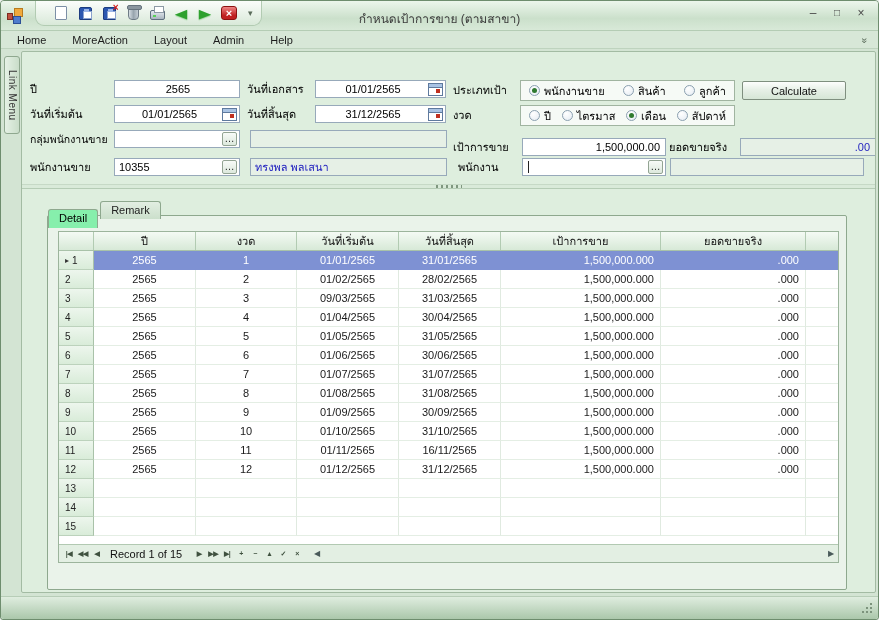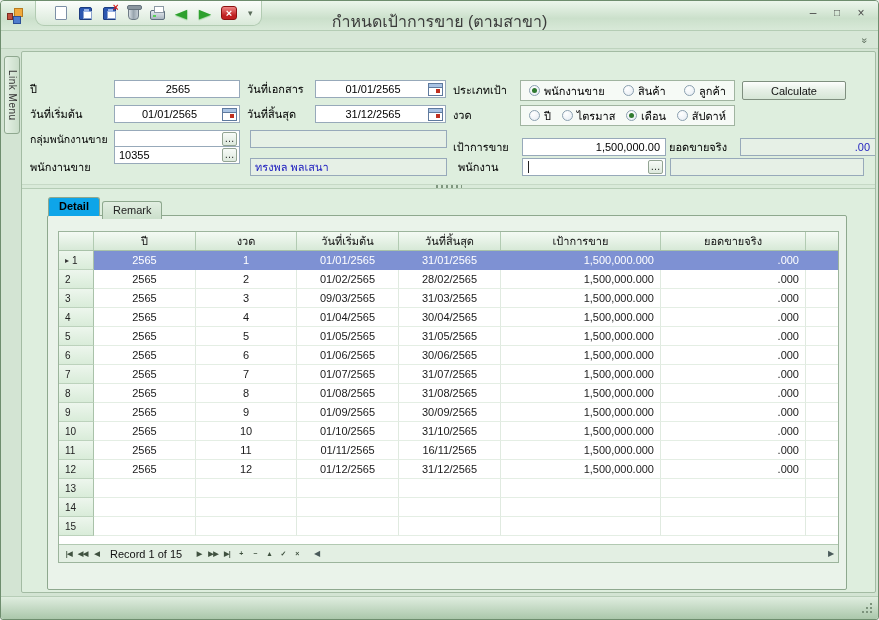--- a/index.html
+++ b/index.html
@@ -24,21 +24,21 @@
   .ic-save::before,.ic-save-close::before{content:"";position:absolute;left:3px;bottom:0;width:7px;height:6px;background:#fff;border:1px solid #8ba3cf}
   .ic-save::after,.ic-save-close::after{content:"";position:absolute;left:4px;top:1px;width:5px;height:3px;background:#9db7e8}
   .ic-save-close .badge{position:absolute;right:-4px;top:-5px;color:#d11a1a;font-size:10px;font-weight:bold;line-height:10px}
   .ic-delete{width:11px;height:13px;background:linear-gradient(90deg,#d5dde3,#98a5ae 50%,#c3ccd3);border:1px solid #6e7b86;border-radius:2px 2px 4px 4px}
   .ic-delete::before{content:"";position:absolute;left:-2px;top:-3px;width:13px;height:3px;background:#8a969f;border:1px solid #66737e;border-radius:2px}
   .ic-print{width:15px;height:10px;background:linear-gradient(#e6ecf1,#a9b5bf);border:1px solid #60707e;border-radius:2px;margin-top:4px}
   .ic-print::before{content:"";position:absolute;left:3px;top:-5px;width:8px;height:5px;background:#fff;border:1px solid #8d9aa5}
   .ic-print::after{content:"";position:absolute;left:2px;bottom:2px;width:3px;height:2px;background:#58d058}
   .ic-back,.ic-forward{font-size:13px;color:#2ea12e;text-shadow:0 1px 1px #9fd79f;transform:scaleX(1.25)}
   .ic-close-form{width:16px;height:14px;background:linear-gradient(#ef8585,#c02020 70%);border:1px solid #8c1010;border-radius:3px;color:#fff;font-weight:bold;font-size:11px;line-height:11px}
-  .title{position:absolute;left:50%;top:8px;transform:translateX(-50%);font-size:16px;color:#3a3a3a;white-space:nowrap}
+  .title{position:absolute;left:50%;top:8px;transform:translateX(-50%);font-size:12px;color:#3a3a3a;white-space:nowrap}
   .wctl{position:absolute;right:8px;top:4px;display:flex;gap:6px}
   .wbtn{width:18px;height:16px;border:0;background:transparent;color:#4a4a4a;font-size:12px;line-height:14px;cursor:pointer;padding:0}
 
   
   .menubar{position:relative;height:18px;background:#d7e7d7;border-bottom:1px solid #bed3be;display:flex;align-items:center}
   .menu-items{display:flex;padding-left:3px}
   .menu-item{font-size:11px;color:#1c1c1c;padding:0 13px;cursor:pointer}
   .menu-collapse{margin-left:auto;margin-right:10px;border:0;background:transparent;cursor:pointer}
   .chev{display:inline-block;transform:rotate(90deg);font-size:10px;color:#5a6b5a}
 
@@ -68,21 +68,21 @@
   .radio.on::after{content:"";position:absolute;left:2px;top:2px;width:5px;height:5px;border-radius:50%;background:#2f7a2f}
   .rtxt{font-size:11px;color:#000;white-space:nowrap}
   .calc{position:absolute;height:19px;border:1px solid #7f8f7f;background:linear-gradient(#fdfefd,#e7f0e7 45%,#d6e6d6);border-radius:2px;font-size:11px;color:#111;cursor:pointer}
 
   .splitter{position:absolute;left:0;right:0;top:132px;height:5px;background:#d9ead9;border-top:1px solid #c6d9c6;border-bottom:1px solid #b5ccb5;display:flex;align-items:center;justify-content:center;cursor:row-resize}
   .grip{width:26px;height:3px;background:repeating-linear-gradient(90deg,#7f977f 0 2px,transparent 2px 5px)}
 
   
   .tabs{position:absolute;left:26px;top:145px;height:19px;display:flex;gap:2px;z-index:2}
   .tab{height:18px;margin-top:4px;padding:0 10px;font-size:11px;line-height:17px;color:#222;background:linear-gradient(#e2eee2,#cbdfcb);border:1px solid #8ea88e;border-bottom:0;border-radius:3px 3px 0 0;cursor:pointer}
-  .tab.active{height:19px;margin-top:0;background:#0ea5e9;font-weight:bold;color:#000}
+  .tab.active{height:19px;margin-top:12px;background:#86efac;font-weight:normal;color:#000}
   .tabpanel{position:absolute;left:25px;top:163px;width:800px;height:375px;background:#eaf3ea;border:1px solid #8ea88e;border-radius:2px}
 
   
   .grid{position:absolute;left:10px;top:15px;width:781px;height:332px;background:#fff;border:1px solid #9cb49c;display:flex;flex-direction:column;overflow:hidden}
   .ghead{display:flex;height:19px;flex:none;background:linear-gradient(#f4faf4,#d7e9d7);border-bottom:1px solid #a9c2a9}
   .hcell{font-size:11px;color:#111;display:flex;align-items:center;justify-content:center;border-right:1px solid #b2cbb2;overflow:hidden}
   .grow{display:flex;height:19px;flex:none}
   .cell{font-size:11px;color:#1a1a1a;display:flex;align-items:center;border-right:1px solid #e0eae0;border-bottom:1px solid #e4eee4;overflow:hidden;background:#fff}
   .ind{background:linear-gradient(#edf6ed,#d9ecd9);border-right:1px solid #a9c2a9;border-bottom:1px solid #bcd2bc;font-size:10px;color:#222;padding-left:6px;gap:3px}
   .ind .fa{font-size:8px;color:#333}
@@ -147,20 +147,27 @@
     </div>
     <div class="title">กำหนดเป้าการขาย (ตามสาขา)</div>
     <div class="wctl">
       <button class="wbtn">–</button>
       <button class="wbtn" style="font-size:10px">□</button>
       <button class="wbtn">×</button>
     </div>
   </div>
 
   <div class="menubar">
+    <div class="menu-items" id="menu-items">
+        <span class="menu-item">Home</span>
+        <span class="menu-item">MoreAction</span>
+        <span class="menu-item">Layout</span>
+        <span class="menu-item">Admin</span>
+        <span class="menu-item">Help</span>
+      </div>
     <button class="menu-collapse"><span class="chev">»</span></button>
   </div>
 
   <div class="workspace">
     <div class="linktab">
         <span>Link Menu</span>
       </div>
 
     <div class="main">
 
@@ -231,21 +238,21 @@
       <span class="lbl" style="left:431px;top:86px">เป้าการขาย</span>
       <div class="fld right" style="left:500px;top:86px;width:144px">
           <span class="val">1,500,000.00</span>
         </div>
       <span class="lbl" style="left:647px;top:86px">ยอดขายจริง</span>
       <div class="fld right ro" style="left:718px;top:86px;width:136px">
           <span class="val blue">.00</span>
         </div>
 
       <span class="lbl" style="left:8px;top:106px">พนักงานขาย</span>
-      <div class="fld" style="left:92px;top:94px;width:126px">
+      <div class="fld" style="left:92px;top:106px;width:126px">
           <span class="val">10355</span>
           <button class="ell">…</button>
         </div>
       <div class="fld ro" style="left:228px;top:106px;width:197px">
           <span class="val blue">ทรงพล พลเสนา</span>
         </div>
       <span class="lbl" style="left:436px;top:106px">พนักงาน</span>
       <div class="fld" style="left:500px;top:106px;width:144px">
           <span class="caret"></span>
           <span class="val"></span>

